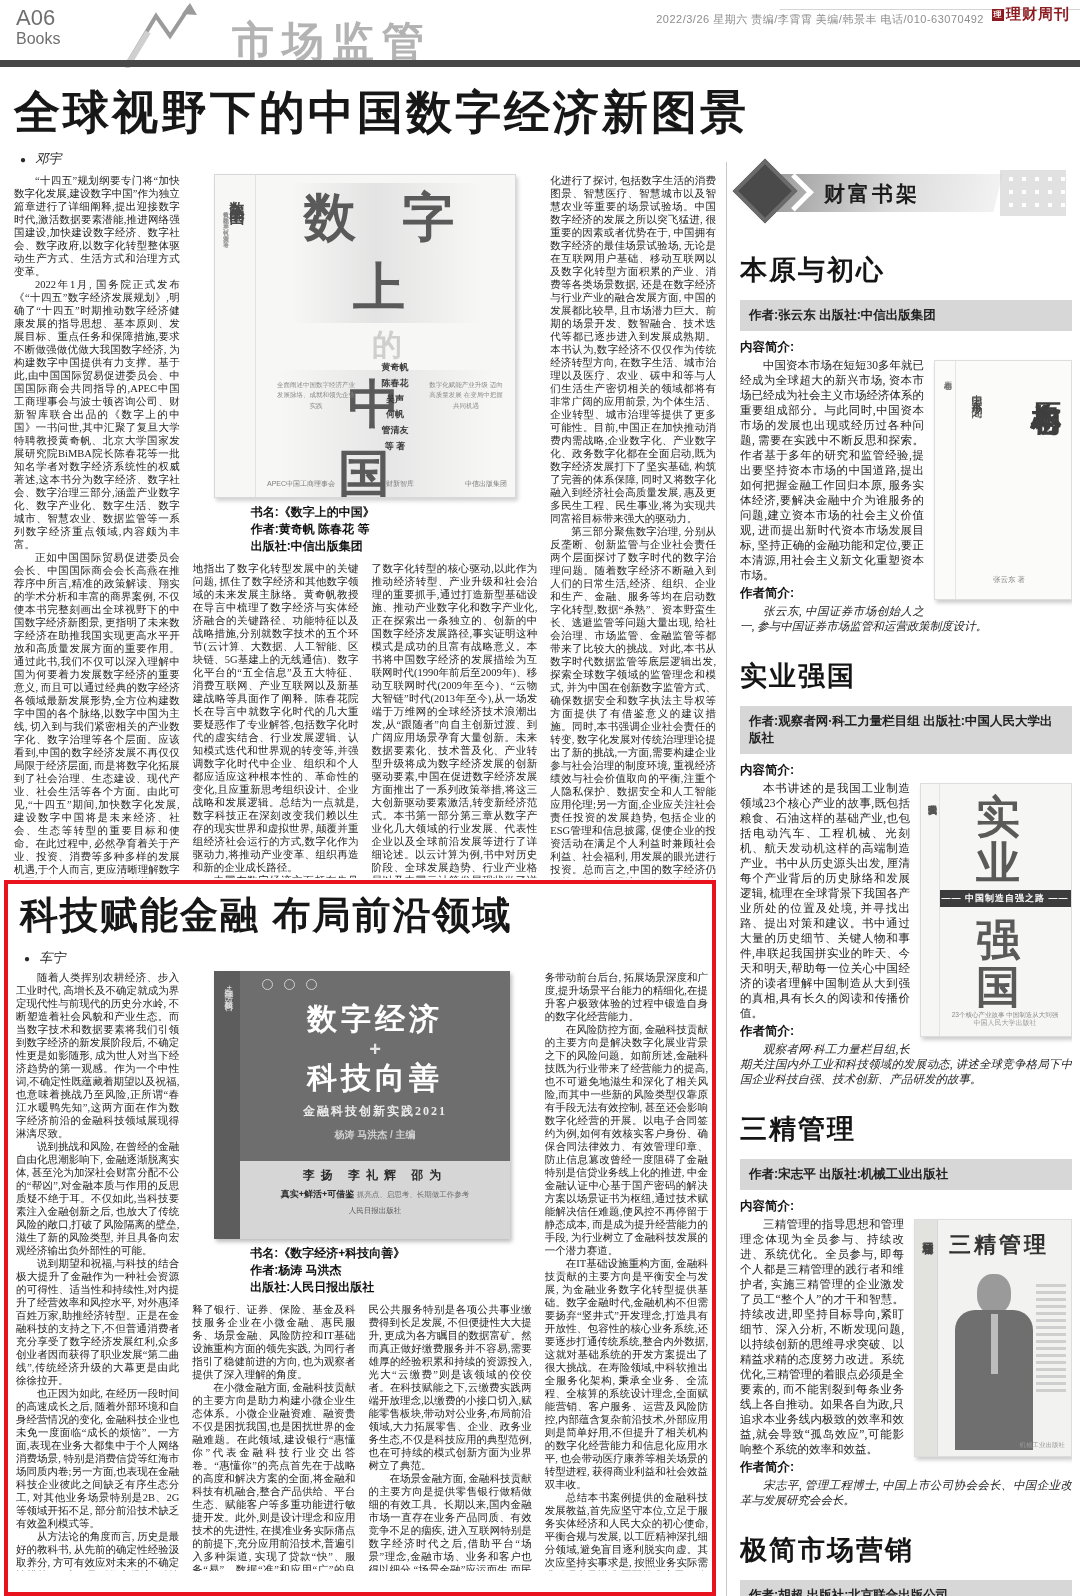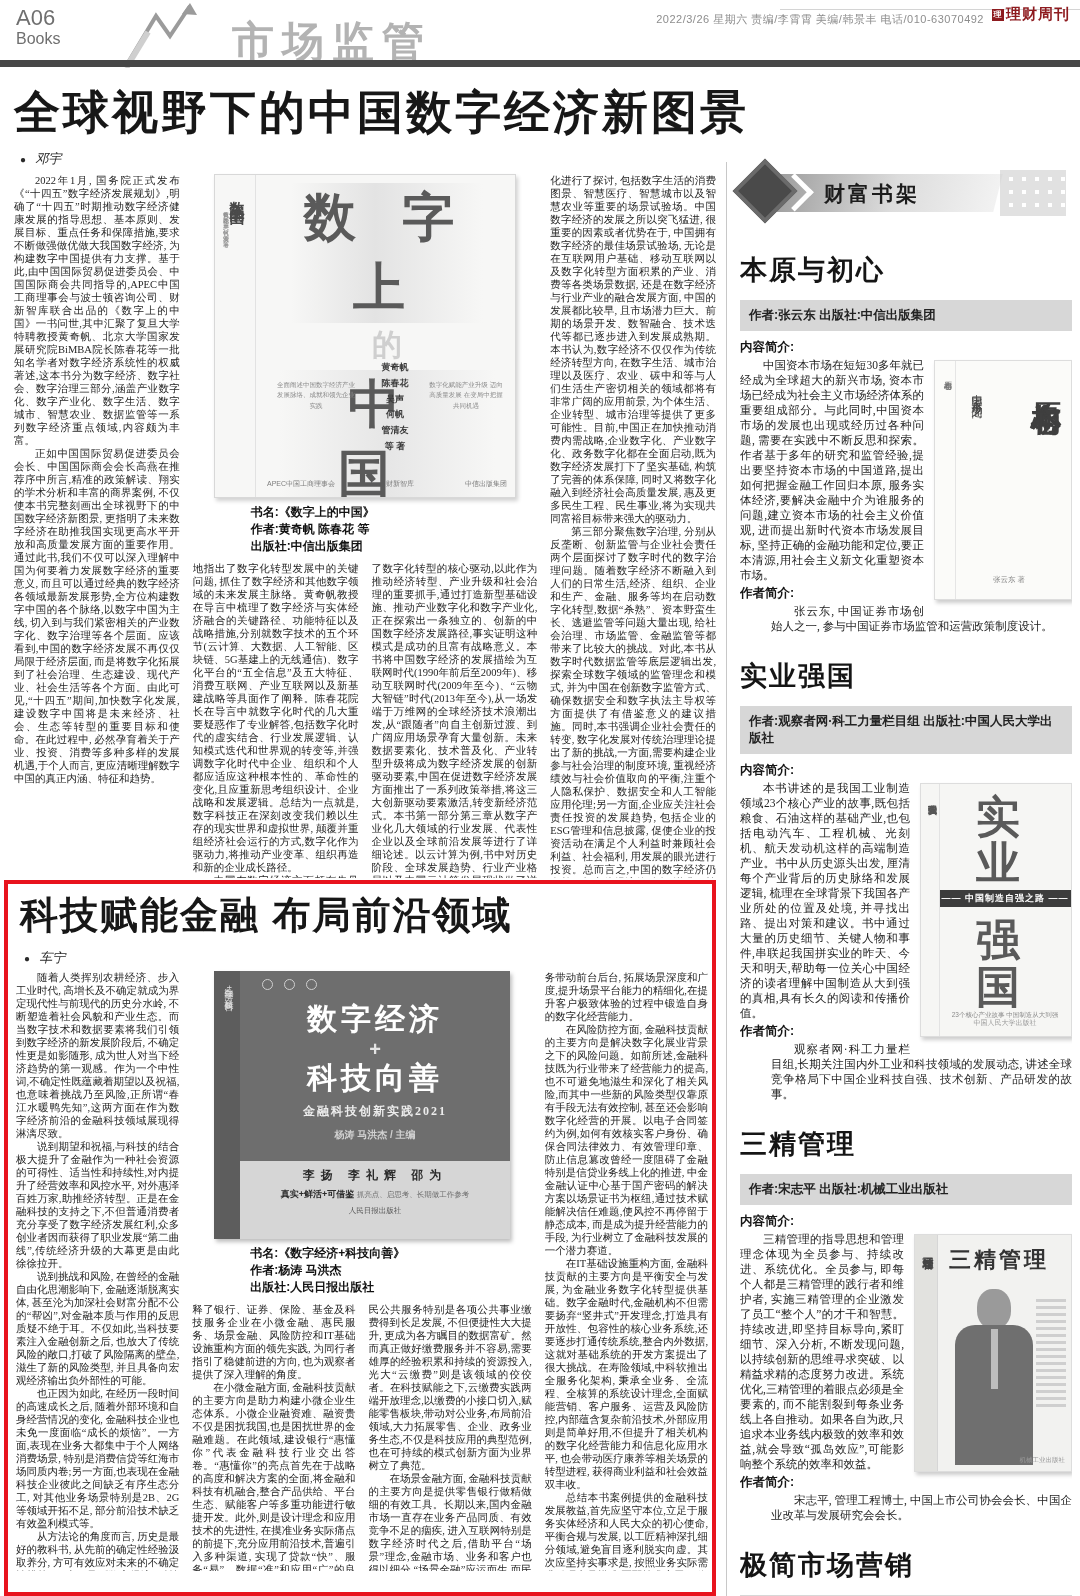--- a/index.html
+++ b/index.html
@@ -93,21 +93,21 @@
                repeating-linear-gradient(0deg,#c9c9c9 0 9px,transparent 9px 13px),
                repeating-linear-gradient(90deg,#c9c9c9 0 9px,transparent 9px 13px);
              background-blend-mode:lighten;opacity:.55;}
   .sec{margin-bottom:18px;overflow:hidden;}
   .sec-title{font-size:27px;font-weight:900;color:#151515;letter-spacing:2px;margin:6px 0 12px 0;}
   .sec-meta{background:#d7d7d7;padding:7px 9px;font-size:12.5px;font-weight:700;color:#222;margin-bottom:8px;}
   .sec-body{font-family:"Liberation Serif","DejaVu Serif",serif;font-size:11.5px;line-height:15px;
             text-align:justify;color:#242424;}
   .sec-body p{margin:0;text-indent:2em;}
   .lbl{font-weight:700;font-family:"Liberation Sans",sans-serif;font-size:12.5px;color:#161616;margin:2px 0;}
-  .bio{margin-left:31px;}
+  .bio{font-style:italic;}
   .scover{float:right;margin:2px 0 6px 10px;box-shadow:2px 3px 4px rgba(0,0,0,.2);position:relative;overflow:hidden;}
   
   .sc1{width:136px;height:238px;background:#fbfbf9;border:1px solid #ddd;}
   .sc1 .sp{position:absolute;left:0;top:0;width:20px;height:100%;border-right:1px solid #e5e5e5;}
   .sc1 .sp span{writing-mode:vertical-rl;text-orientation:upright;font-size:8px;color:#777;margin:10px 0 0 6px;}
   .sc1 .sub{position:absolute;left:34px;top:24px;writing-mode:vertical-rl;text-orientation:upright;
             font-size:11px;color:#444;letter-spacing:2px;}
   .sc1 .big{position:absolute;right:10px;top:18px;writing-mode:vertical-rl;text-orientation:upright;
             font-size:30px;color:#3f3f3f;font-family:"Liberation Serif","DejaVu Serif",serif;font-weight:700;line-height:1;}
   .sc1 .au{position:absolute;left:58px;bottom:14px;font-size:7.5px;color:#888;}
@@ -156,20 +156,21 @@
   </div>
 
   <div class="h1">全球视野下的中国数字经济新图景</div>
   <div class="byline by1">
     <span class="dot">●</span>
     <span>邓宇</span>
   </div>
 
   <div class="cols a1cols">
     <div class="col a1c bodytxt">
+        <p>“十四五”规划纲要专门将“加快数字化发展,建设数字中国”作为独立篇章进行了详细阐释,提出迎接数字时代,激活数据要素潜能,推进网络强国建设,加快建设数字经济、数字社会、数字政府,以数字化转型整体驱动生产方式、生活方式和治理方式变革。</p>
         <p>2022年1月, 国务院正式发布《“十四五”数字经济发展规划》,明确了“十四五”时期推动数字经济健康发展的指导思想、基本原则、发展目标、重点任务和保障措施,要求不断做强做优做大我国数字经济, 为构建数字中国提供有力支撑。基于此,由中国国际贸易促进委员会、中国国际商会共同指导的,APEC中国工商理事会与波士顿咨询公司、财新智库联合出品的《数字上的中国》一书问世,其中汇聚了复旦大学特聘教授黄奇帆、北京大学国家发展研究院BiMBA院长陈春花等一批知名学者对数字经济系统性的权威著述,这本书分为数字经济、数字社会、数字治理三部分,涵盖产业数字化、数字产业化、数字生活、数字城市、智慧农业、数据监管等一系列数字经济重点领域,内容颇为丰富。</p>
         <p>正如中国国际贸易促进委员会会长、中国国际商会会长高燕在推荐序中所言,精准的政策解读、翔实的学术分析和丰富的商界案例, 不仅使本书完整刻画出全球视野下的中国数字经济新图景, 更指明了未来数字经济在助推我国实现更高水平开放和高质量发展方面的重要作用。通过此书,我们不仅可以深入理解中国为何要着力发展数字经济的重要意义, 而且可以通过经典的数字经济各领域最新发展形势,全方位构建数字中国的各个脉络,以数字中国为主线, 切入到与我们紧密相关的产业数字化、数字治理等各个层面。应该看到,中国的数字经济发展不再仅仅局限于经济层面, 而是将数字化拓展到了社会治理、生态建设、现代产业、社会生活等各个方面。由此可见,“十四五”期间,加快数字化发展, 建设数字中国将是未来经济、社会、生态等转型的重要目标和使命。在此过程中, 必然孕育着关于产业、投资、消费等多种多样的发展机遇,于个人而言, 更应清晰理解数字中国的真正内涵、特征和趋势。</p>
       </div>
 
     <div class="mid2 a1c">
       <div>
         <div class="cover1">
           <div class="c1spine">
             <div class="vt">数字上的中国</div>
             <div class="vnames">黄奇帆 陈春花 吴声 何帆 管清友 等著</div>
@@ -221,22 +222,22 @@
   <div class="redbox">
     <div class="h2">科技赋能金融  布局前沿领域</div>
     <div class="byline by2">
       <span class="dot">●</span>
       <span>车宁</span>
     </div>
 
     <div class="cols a2cols">
       <div class="col a2c bodytxt">
           <p>随着人类挥别农耕经济、步入工业时代, 高增长及不确定就成为界定现代性与前现代的历史分水岭, 不断塑造着社会风貌和产业生态。而当数字技术和数据要素将我们引领到数字经济的新发展阶段后, 不确定性更是如影随形, 成为世人对当下经济趋势的第一观感。作为一个中性词,不确定性既蕴藏着期望以及祝福, 也意味着挑战乃至风险,正所谓“春江水暖鸭先知”,这两方面在作为数字经济前沿的金融科技领域展现得淋漓尽致。</p>
+          <p>说到挑战和风险, 在曾经的金融自由化思潮影响下, 金融逐渐脱离实体, 甚至沦为加深社会财富分配不公的“帮凶”,对金融本质与作用的反思质疑不绝于耳。不仅如此,当科技要素注入金融创新之后, 也放大了传统风险的敞口,打破了风险隔离的壁垒,滋生了新的风险类型, 并且具备向宏观经济输出负外部性的可能。</p>
           <p>说到期望和祝福,与科技的结合极大提升了金融作为一种社会资源的可得性、适当性和持续性,对内提升了经营效率和风控水平, 对外惠泽百姓万家,助推经济转型。正是在金融科技的支持之下,不但普通消费者充分享受了数字经济发展红利,众多创业者因而获得了职业发展“第二曲线”,传统经济升级的大幕更是由此徐徐拉开。</p>
-          <p>说到挑战和风险, 在曾经的金融自由化思潮影响下, 金融逐渐脱离实体, 甚至沦为加深社会财富分配不公的“帮凶”,对金融本质与作用的反思质疑不绝于耳。不仅如此,当科技要素注入金融创新之后, 也放大了传统风险的敞口,打破了风险隔离的壁垒,滋生了新的风险类型, 并且具备向宏观经济输出负外部性的可能。</p>
           <p>也正因为如此, 在经历一段时间的高速成长之后, 随着外部环境和自身经营情况的变化, 金融科技企业也未免一度面临“成长的烦恼”。一方面,表现在业务大都集中于个人网络消费场景, 特别是消费信贷等红海市场同质内卷;另一方面,也表现在金融科技企业彼此之间缺乏有序生态分工, 对其他业务场景特别是2B、2G等领域开拓不足, 部分前沿技术缺乏有效盈利模式等。</p>
           <p>从方法论的角度而言, 历史是最好的教科书, 从先前的确定性经验汲取养分, 方可有效应对未来的不确定性挑战, 而这正是《数字经济+科技向善》一书面世的价值所在。该书通过一个个应用于实践的鲜活案例, 生动诠</p>
         </div>
 
       <div class="mid2 a2c">
         <div>
           <div class="cover2">
             <div class="c2spine">
               <div class="vt">数字经济+科技向善</div>
             </div>

